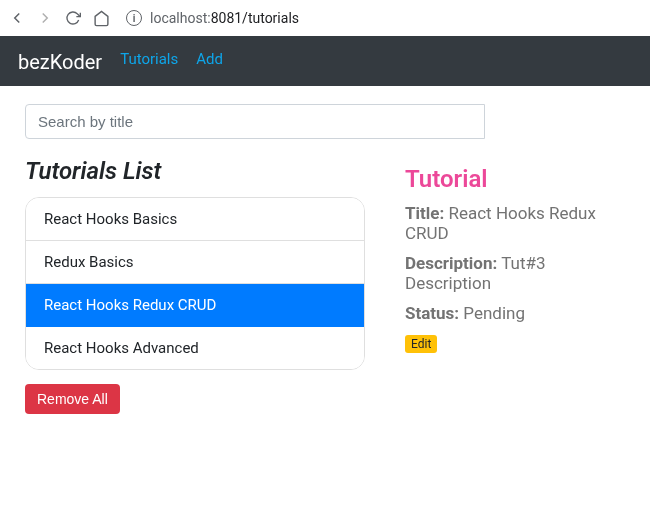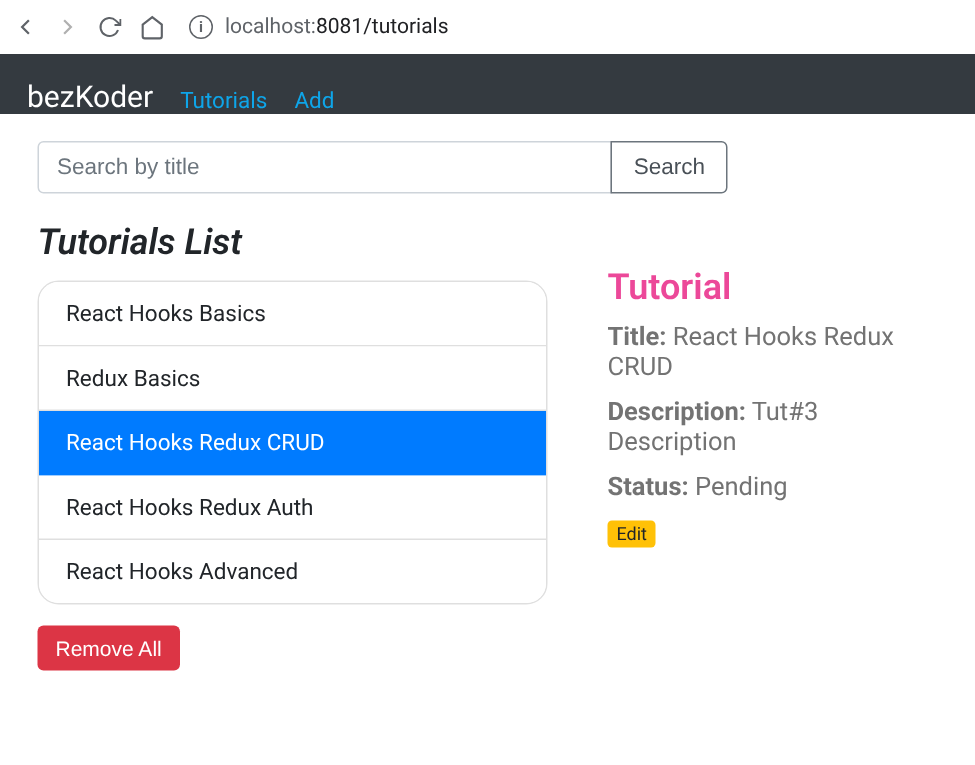--- a/index.html
+++ b/index.html
@@ -6,21 +6,21 @@
     body { font-family: -apple-system, BlinkMacSystemFont, "Segoe UI", Roboto, sans-serif; background: #fff; width: 650px; height: 510px; overflow: hidden; }
     
     .browser-bar { height: 36px; display: flex; align-items: center; padding: 0 8px; gap: 10px; }
     .nav-icon { width: 18px; height: 18px; color: #5f6368; cursor: pointer; display: flex; align-items: center; justify-content: center; }
     .nav-icon.disabled { color: #b0b0b0; }
     .url-area { display: flex; align-items: center; gap: 8px; flex: 1; margin-left: 6px; }
     .secure-icon { width: 16px; height: 16px; color: #5f6368; border: 1.2px solid #5f6368; border-radius: 50%; display: flex; align-items: center; justify-content: center; font-size: 10px; font-weight: bold; }
     .url-text { color: #202124; font-size: 14px; }
     .url-host { color: #5f6368; }
     
-    .navbar { background: #343a40; height: 40px; display: flex; align-items: flex-end; padding: 0 18px; gap: 18px; }
+    .navbar { background: #343a40; height: 50px; display: flex; align-items: flex-start; padding: 14px 18px; gap: 18px; }
     .brand { color: #fff; font-size: 20px; font-weight: 400; }
     .nav-link { color: #0ea5e9; font-size: 15px; cursor: pointer; }
     
     .content { padding: 18px 25px; display: flex; gap: 40px; align-items: center; }
     .left-col { width: 340px; }
     .right-col { flex: 1; }
     
     .search-row { display: flex; margin-bottom: 18px; width: 460px; }
     .search-input { flex: 1; padding: 8px 12px; border: 1px solid #ced4da; border-radius: 4px 0 0 4px; font-size: 15px; color: #495057; }
     .search-input::placeholder { color: #6c757d; }
@@ -73,28 +73,26 @@
 <div class="navbar">
   <span class="brand">bezKoder</span>
   <span class="nav-link">Tutorials</span>
   <span class="nav-link">Add</span>
 </div>
 
 <div class="content">
   <div class="left-col">
     <div class="search-row">
       <input class="search-input" type="text" placeholder="Search by title" style="">
-      <button class="search-btn">Search</button>
     </div>
     <h4 class="list-heading">Tutorials List</h4>
     <div class="list-group">
       <div class="list-item">React Hooks Basics</div>
       <div class="list-item">Redux Basics</div>
       <div class="list-item active">React Hooks Redux CRUD</div>
-      <div class="list-item">React Hooks Redux Auth</div>
       <div class="list-item">React Hooks Advanced</div>
     </div>
     <button class="remove-btn">Remove All</button>
   </div>
   <div class="right-col">
     <h4 class="detail-heading">Tutorial</h4>
     <div class="detail-row">
       <span class="detail-label">Title:</span>
       <span>React Hooks Redux CRUD</span>
     </div>

